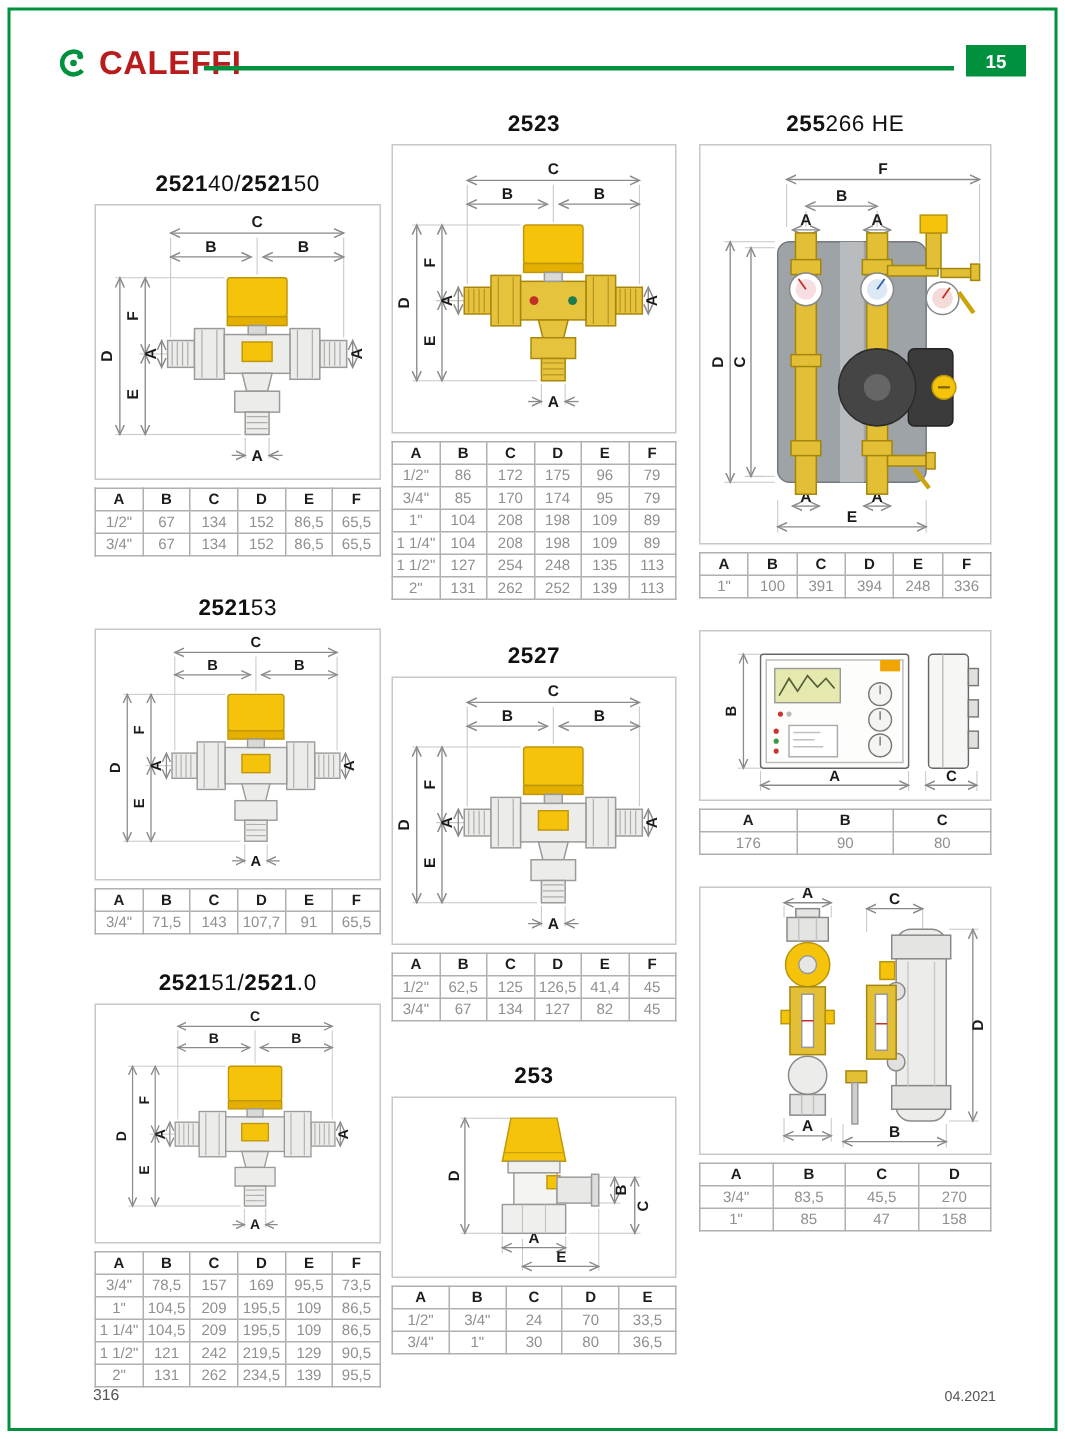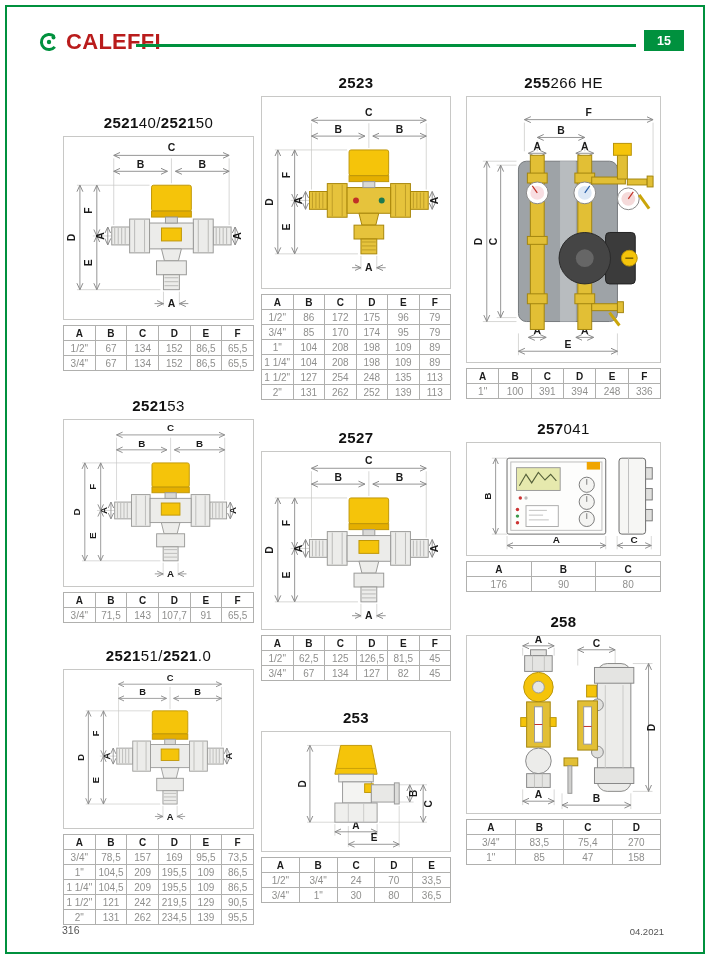--- a/index.html
+++ b/index.html
@@ -604,21 +604,21 @@
               <th>E</th>
               <th>F</th>
             </tr>
           </thead>
           <tbody>
             <tr>
               <td>1/2"</td>
               <td>62,5</td>
               <td>125</td>
               <td>126,5</td>
-              <td>81,5</td>
+              <td>41,4</td>
               <td>45</td>
             </tr>
             <tr>
               <td>3/4"</td>
               <td>67</td>
               <td>134</td>
               <td>127</td>
               <td>82</td>
               <td>45</td>
             </tr>
@@ -809,21 +809,20 @@
               <td>391</td>
               <td>394</td>
               <td>248</td>
               <td>336</td>
             </tr>
           </tbody>
         </table>
     </div>
 
     <div class="section" style="margin-bottom:21px">
-      <h2 class="sec-title"><span class="seg-b">257</span><span class="seg-l">041</span></h2>
       <div class="diagram" style="height:112px">
         <svg viewBox="0 0 195 118">
           <defs>
               <marker id="a6" markerWidth="9" markerHeight="9" refX="6.5" refY="4" orient="auto-start-reverse" markerUnits="userSpaceOnUse">
                 <path d="M0,1 L6.5,4 L0,7" fill="none" stroke="#8a8a8a" stroke-width="1"></path>
               </marker>
             </defs>
           <g class="ext">
             <line x1="22" y1="16" x2="38" y2="16"></line>
               <line x1="22" y1="96" x2="38" y2="96"></line>
@@ -887,21 +886,20 @@
             <tr>
               <td>176</td>
               <td>90</td>
               <td>80</td>
             </tr>
           </tbody>
         </table>
     </div>
 
     <div class="section">
-      <h2 class="sec-title"><span class="seg-b">258</span></h2>
       <div class="diagram" style="height:177px">
         <svg viewBox="0 0 195 180">
           <defs>
               <marker id="a9" markerWidth="9" markerHeight="9" refX="6.5" refY="4" orient="auto-start-reverse" markerUnits="userSpaceOnUse">
                 <path d="M0,1 L6.5,4 L0,7" fill="none" stroke="#8a8a8a" stroke-width="1"></path>
               </marker>
             </defs>
           <g class="ext">
             <line x1="56" y1="12" x2="56" y2="20"></line>
               <line x1="88" y1="12" x2="88" y2="20"></line>
@@ -966,21 +964,21 @@
               <th>A</th>
               <th>B</th>
               <th>C</th>
               <th>D</th>
             </tr>
           </thead>
           <tbody>
             <tr>
               <td>3/4"</td>
               <td>83,5</td>
-              <td>75,4</td>
+              <td>45,5</td>
               <td>270</td>
             </tr>
             <tr>
               <td>1"</td>
               <td>85</td>
               <td>47</td>
               <td>158</td>
             </tr>
           </tbody>
         </table>

